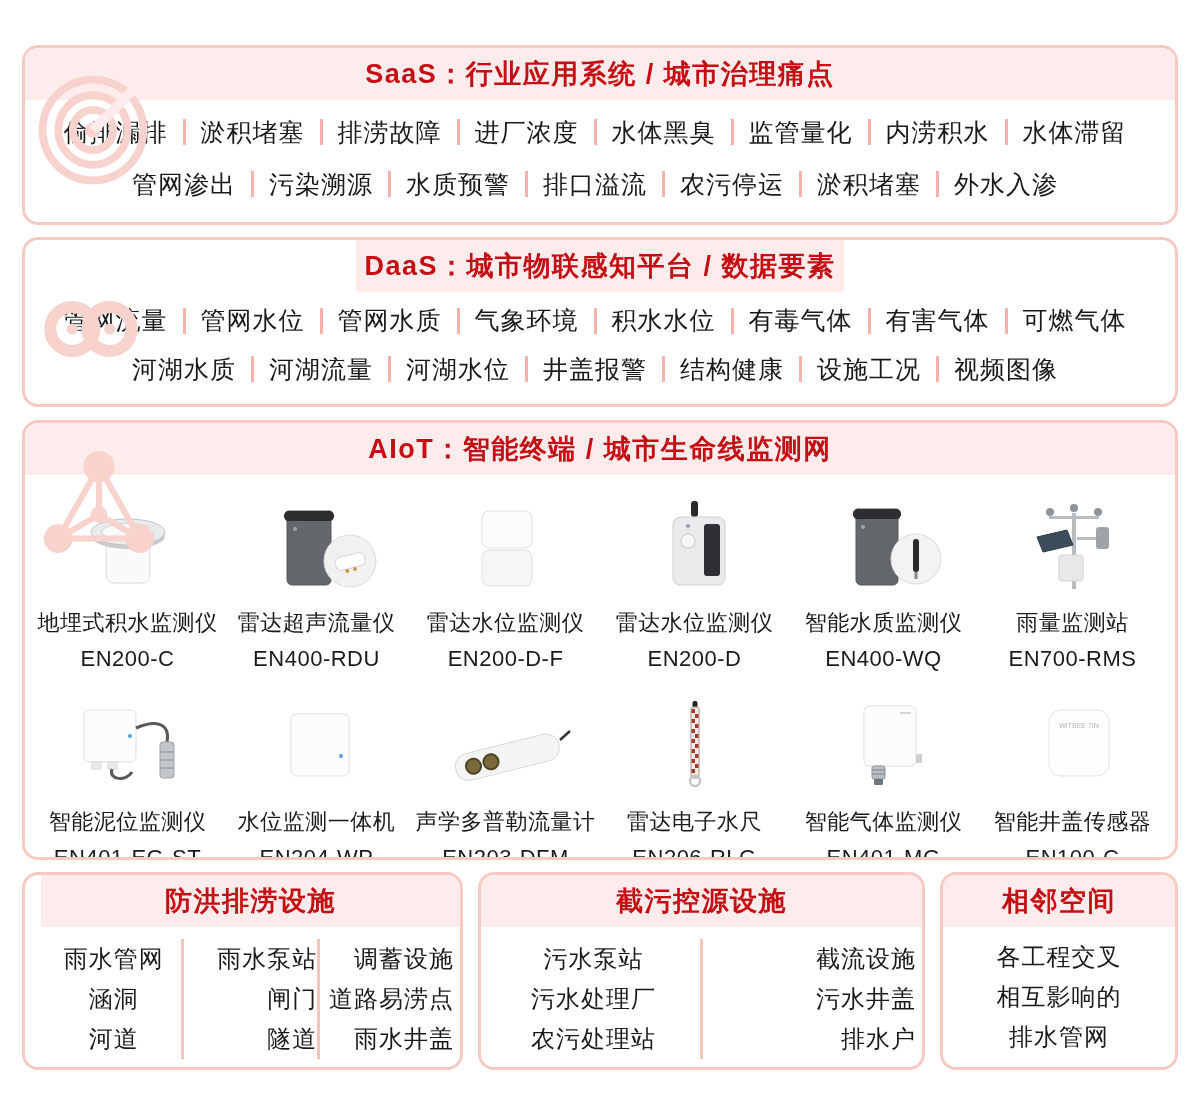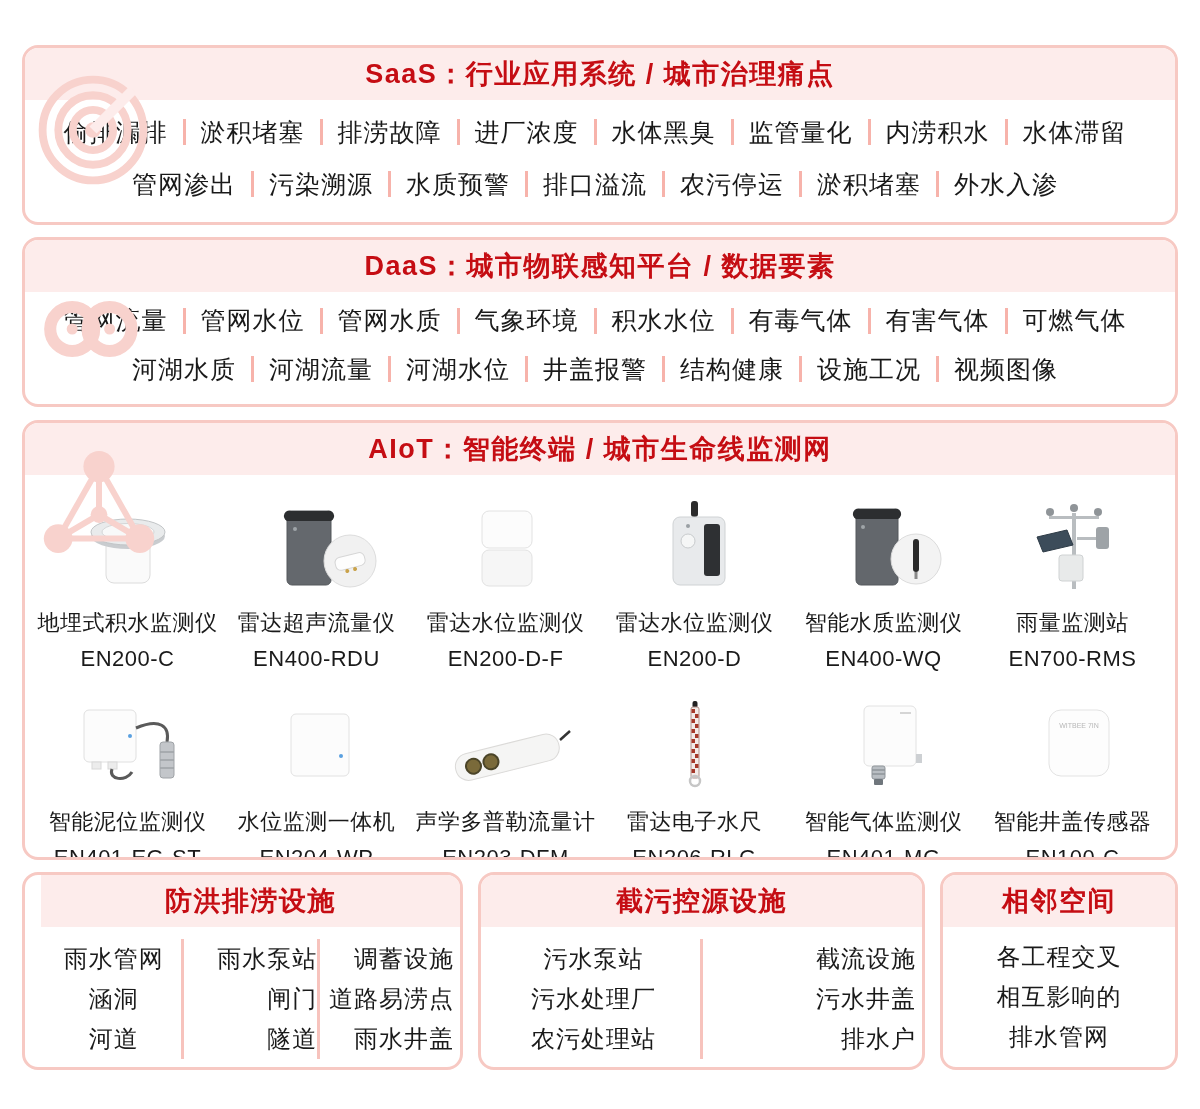--- a/index.html
+++ b/index.html
@@ -46,21 +46,21 @@
   }
   .item { display:inline-flex; align-items:center; white-space:nowrap; }
   .item + .item::before {
     content:""; display:inline-block;
     width:3px; height:26px; background:#f7b3ab;
     margin:0 15px;
   }
 
   
   .saas-box  { height:180px; margin-bottom:12px; }
-  .daas-box  { height:170px; margin-bottom:13px; }
+  .daas-box  { height:170px; margin-bottom:13px;align-items:center; }
   .aiot-box  { height:440px; margin-bottom:12px; }
 
   .pgrid {
     flex:1 1 auto;
     display:grid;
     grid-template-columns:repeat(6, 1fr);
     padding:24px 8px 10px 8px;
     row-gap:26px;
   }
   .pcell { text-align:center; }

